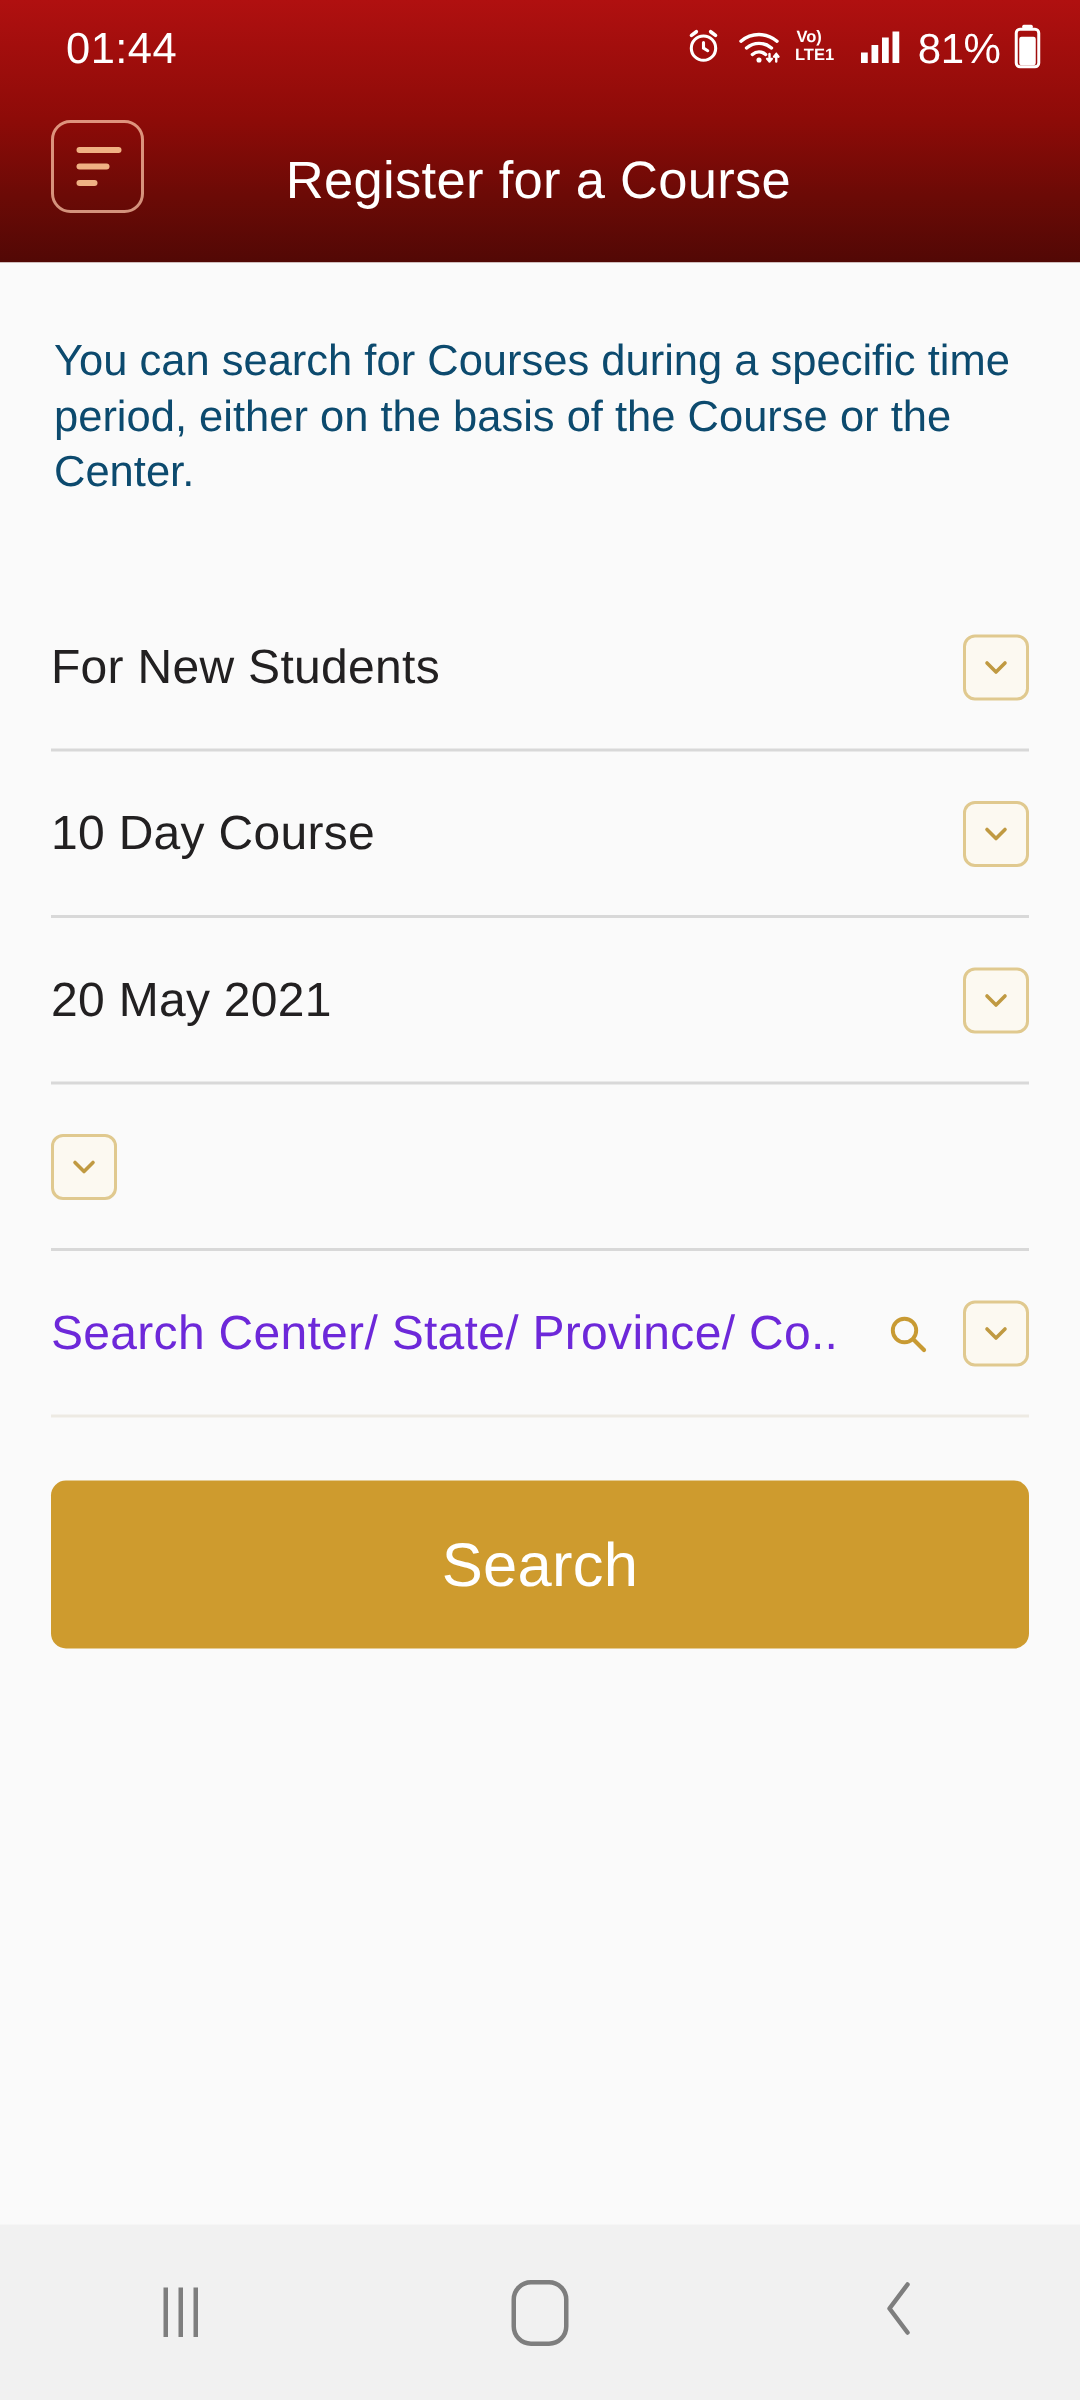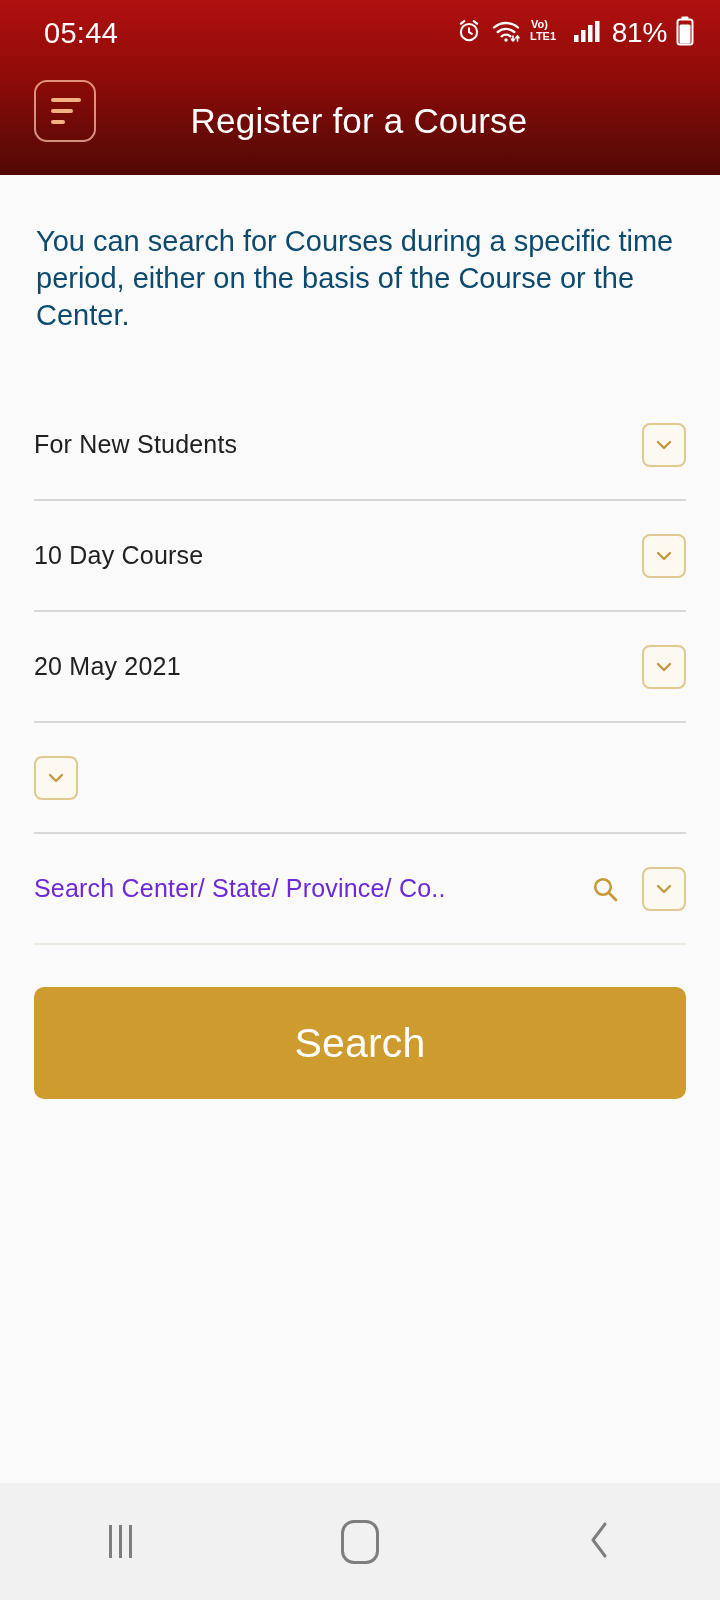--- a/index.html
+++ b/index.html
@@ -49,21 +49,21 @@
     padding:48px 42px 0 36px;
     color:#0c4a6e; font-size:29px; line-height:1.28; font-weight:400;
   }
 
   .fields { margin-top:56px; padding:0 34px; }
   .field-row {
     position:relative; display:flex; align-items:center; justify-content:space-between;
     height:111px; border-bottom:2px solid #D8D8D8;
   }
   .field-row:last-child { border-bottom:2px solid #EDEAE3; }
-  .field-label { font-size:25px; color:#222021; font-weight:400; letter-spacing:.2px; }
+  .field-label { font-size:32px; color:#222021; font-weight:400; letter-spacing:.2px; }
   .field-label.placeholder { color:#6d28d9; font-weight:400; }
   .field-right { display:flex; align-items:center; gap:20px; }
   .chev-btn {
     width:44px; height:44px; border:2px solid #E0C98F; border-radius:8px;
     background:#FCF9F1; display:flex; align-items:center; justify-content:center;
   }
   .search-ico { display:flex; align-items:center; justify-content:center; width:34px; height:34px; }
 
   .chips { padding:36px 34px 0 34px; }
   .chip {
@@ -91,21 +91,21 @@
   .home-sq { width:38px; height:44px; border:3px solid #7E7E7E; border-radius:13px; }
 </style>
 </head>
 <body>
 
 <div class="phone">
 
   <div class="header">
 
     <div class="statusbar">
-      <div class="clock">05:44</div>
+      <div class="clock">01:44</div>
 
       <div class="status-icons">
         <span class="sicon">
           <svg width="26" height="26" viewBox="0 0 24 24" fill="none">
             <circle cx="12" cy="13" r="7.5" stroke="#fff" stroke-width="1.9" fill="none"></circle>
             <path d="M12 9.5V13l2.6 1.6" stroke="#fff" stroke-width="1.9" stroke-linecap="round"></path>
             <path d="M4.6 5.2 7.6 2.9M19.4 5.2 16.4 2.9" stroke="#fff" stroke-width="2.2" stroke-linecap="round"></path>
           </svg>
         </span>
 

